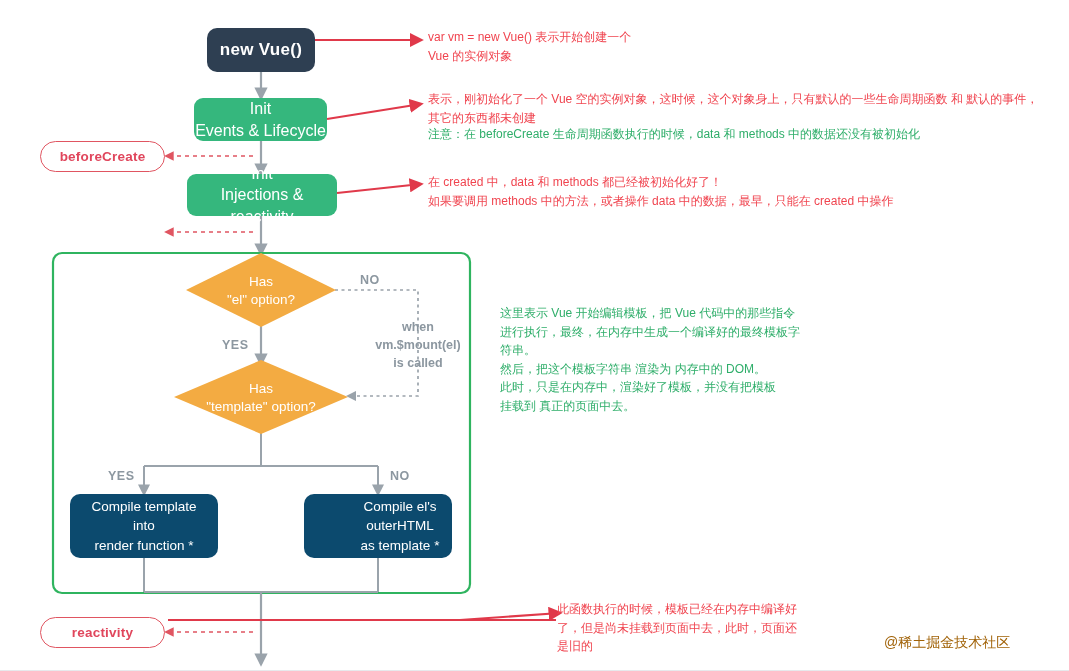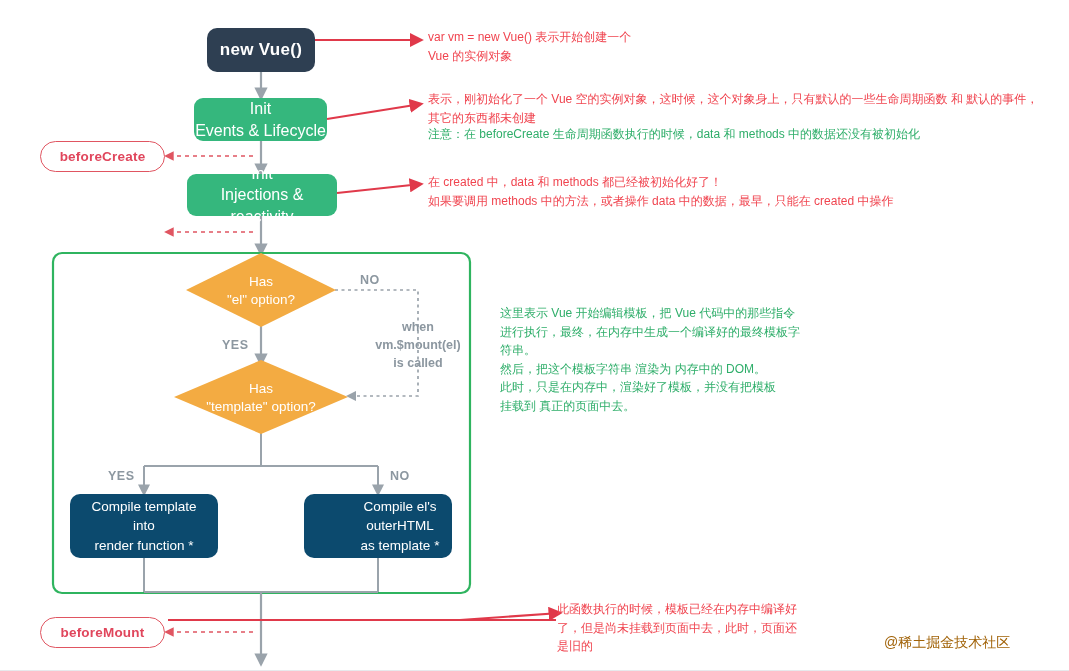--- a/index.html
+++ b/index.html
@@ -194,21 +194,21 @@
     <span>Compile template<br>into<br>render function *</span>
   </div>
   <div class="node node-green-sm" style="left:304px; top:494px; width:148px; height:64px;padding-left:44px;">
     <span>Compile el's<br>outerHTML<br>as template *</span>
   </div>
 
   <div class="node node-hook" style="left:40px; top:141px; width:125px; height:31px;">
     <span>beforeCreate</span>
   </div>
   <div class="node node-hook" style="left:40px; top:617px; width:125px; height:31px;">
-    <span>beforeMount</span>
+    <span>reactivity</span>
   </div>
 
   <div class="edge-label" style="left:360px; top:273px;">NO</div>
   <div class="edge-label" style="left:222px; top:338px;">YES</div>
   <div class="edge-label" style="left:108px; top:469px;">YES</div>
   <div class="edge-label" style="left:390px; top:469px;">NO</div>
 
   <div class="mount-note" style="left:358px; top:318px; width:120px;">when<br>vm.$mount(el)<br>is called</div>
 
   <div class="note-block note-red" style="left:428px; top:28px;">var vm = new Vue()  表示开始创建一个<br>Vue 的实例对象</div>

